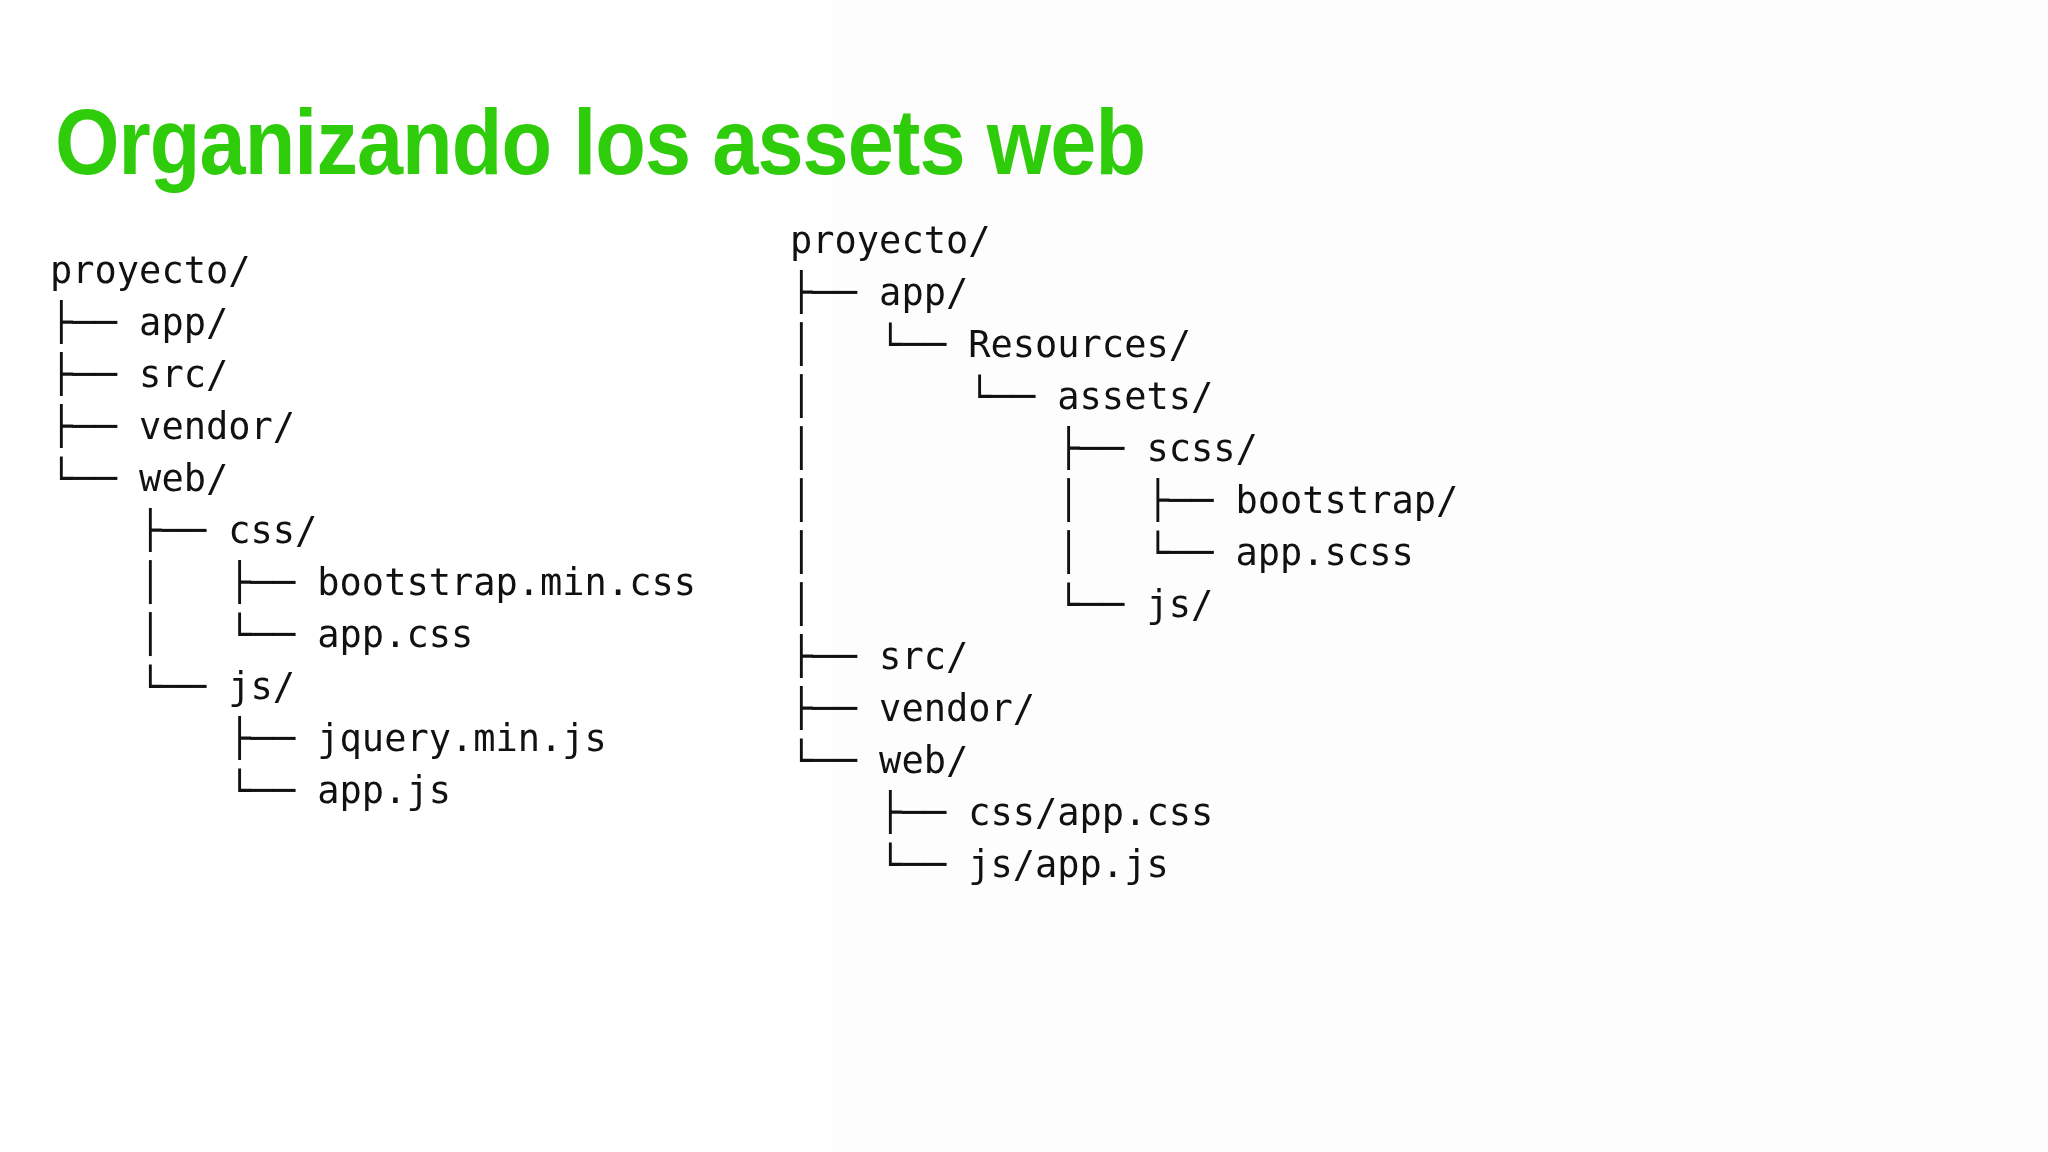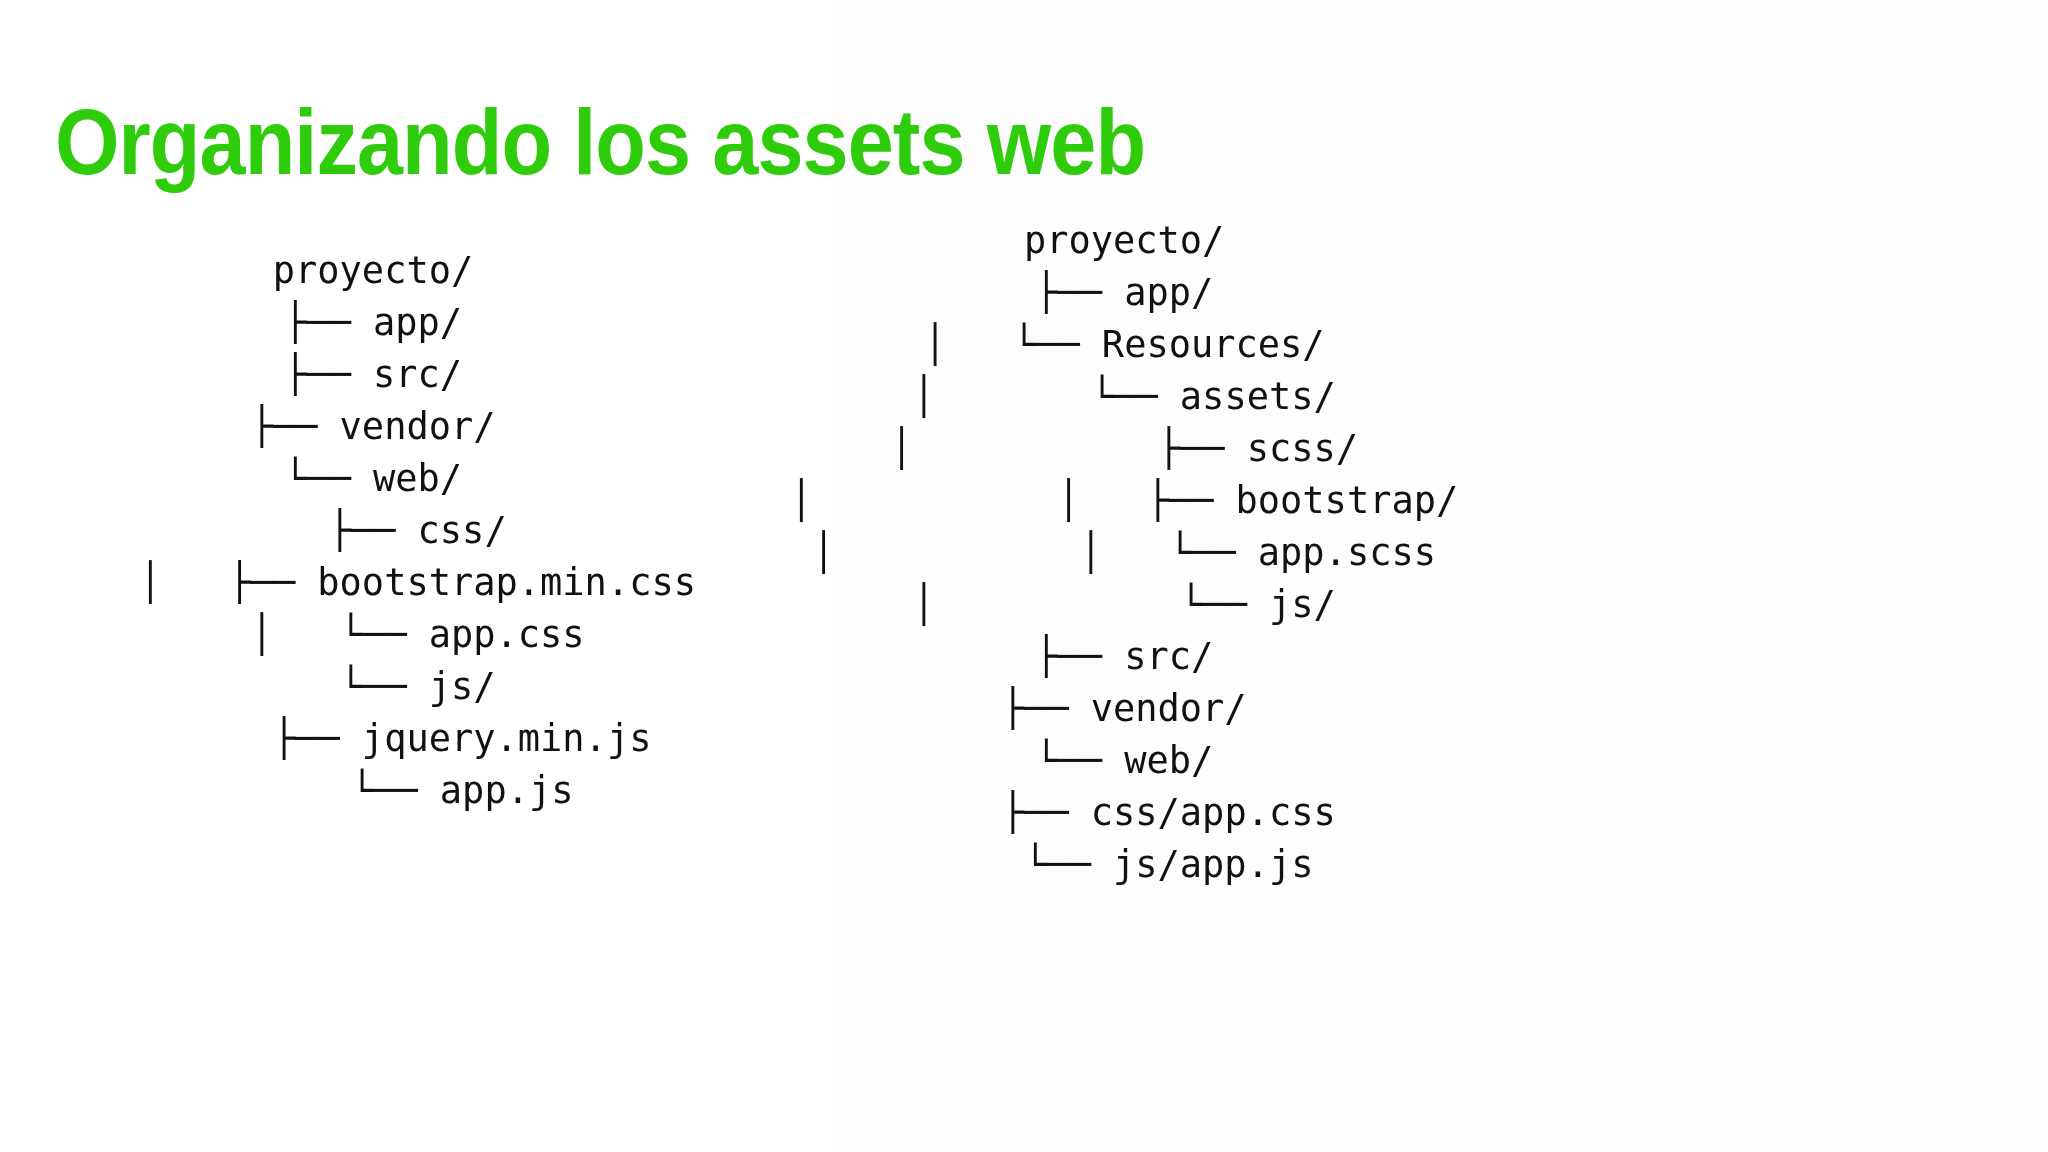--- a/index.html
+++ b/index.html
@@ -12,21 +12,20 @@
     background: #ffffff;
     font-family: "Liberation Sans", sans-serif;
     overflow: hidden;
     position: relative;
   }
 
   #slide {
     position: absolute;
     inset: 0;
     background: #ffffff;
-    text-align: center;
   }
 
   
   #panel-edge {
     position: absolute;
     left: 832px;
     top: 0;
     width: 1216px;
     height: 1152px;
     background: #fdfdfd;

